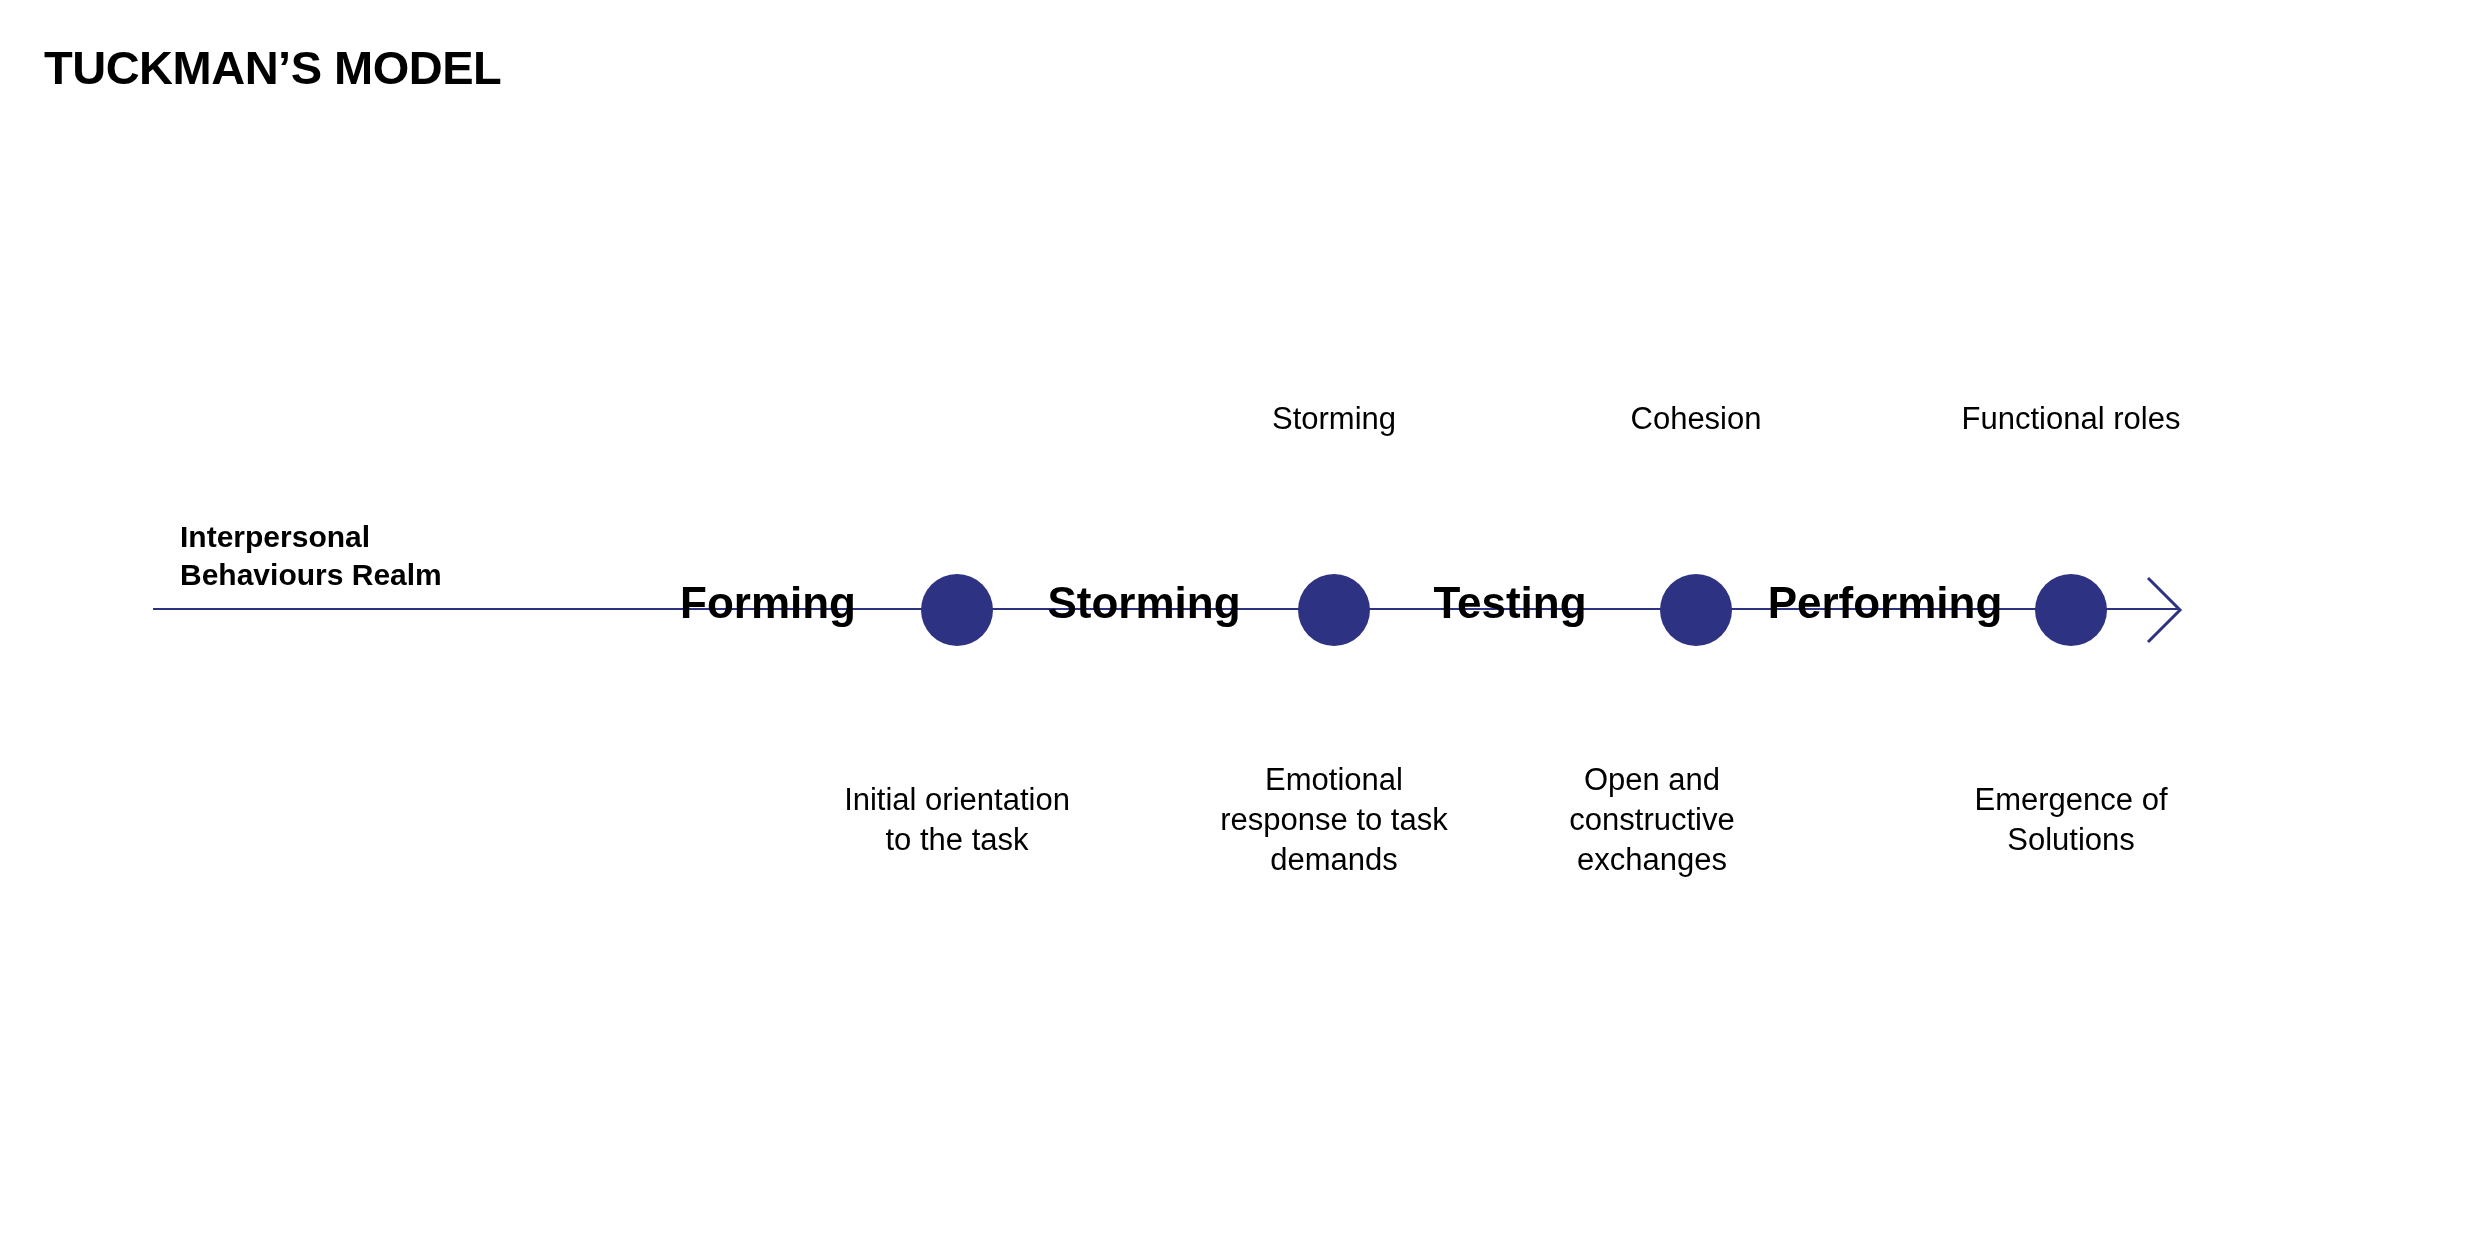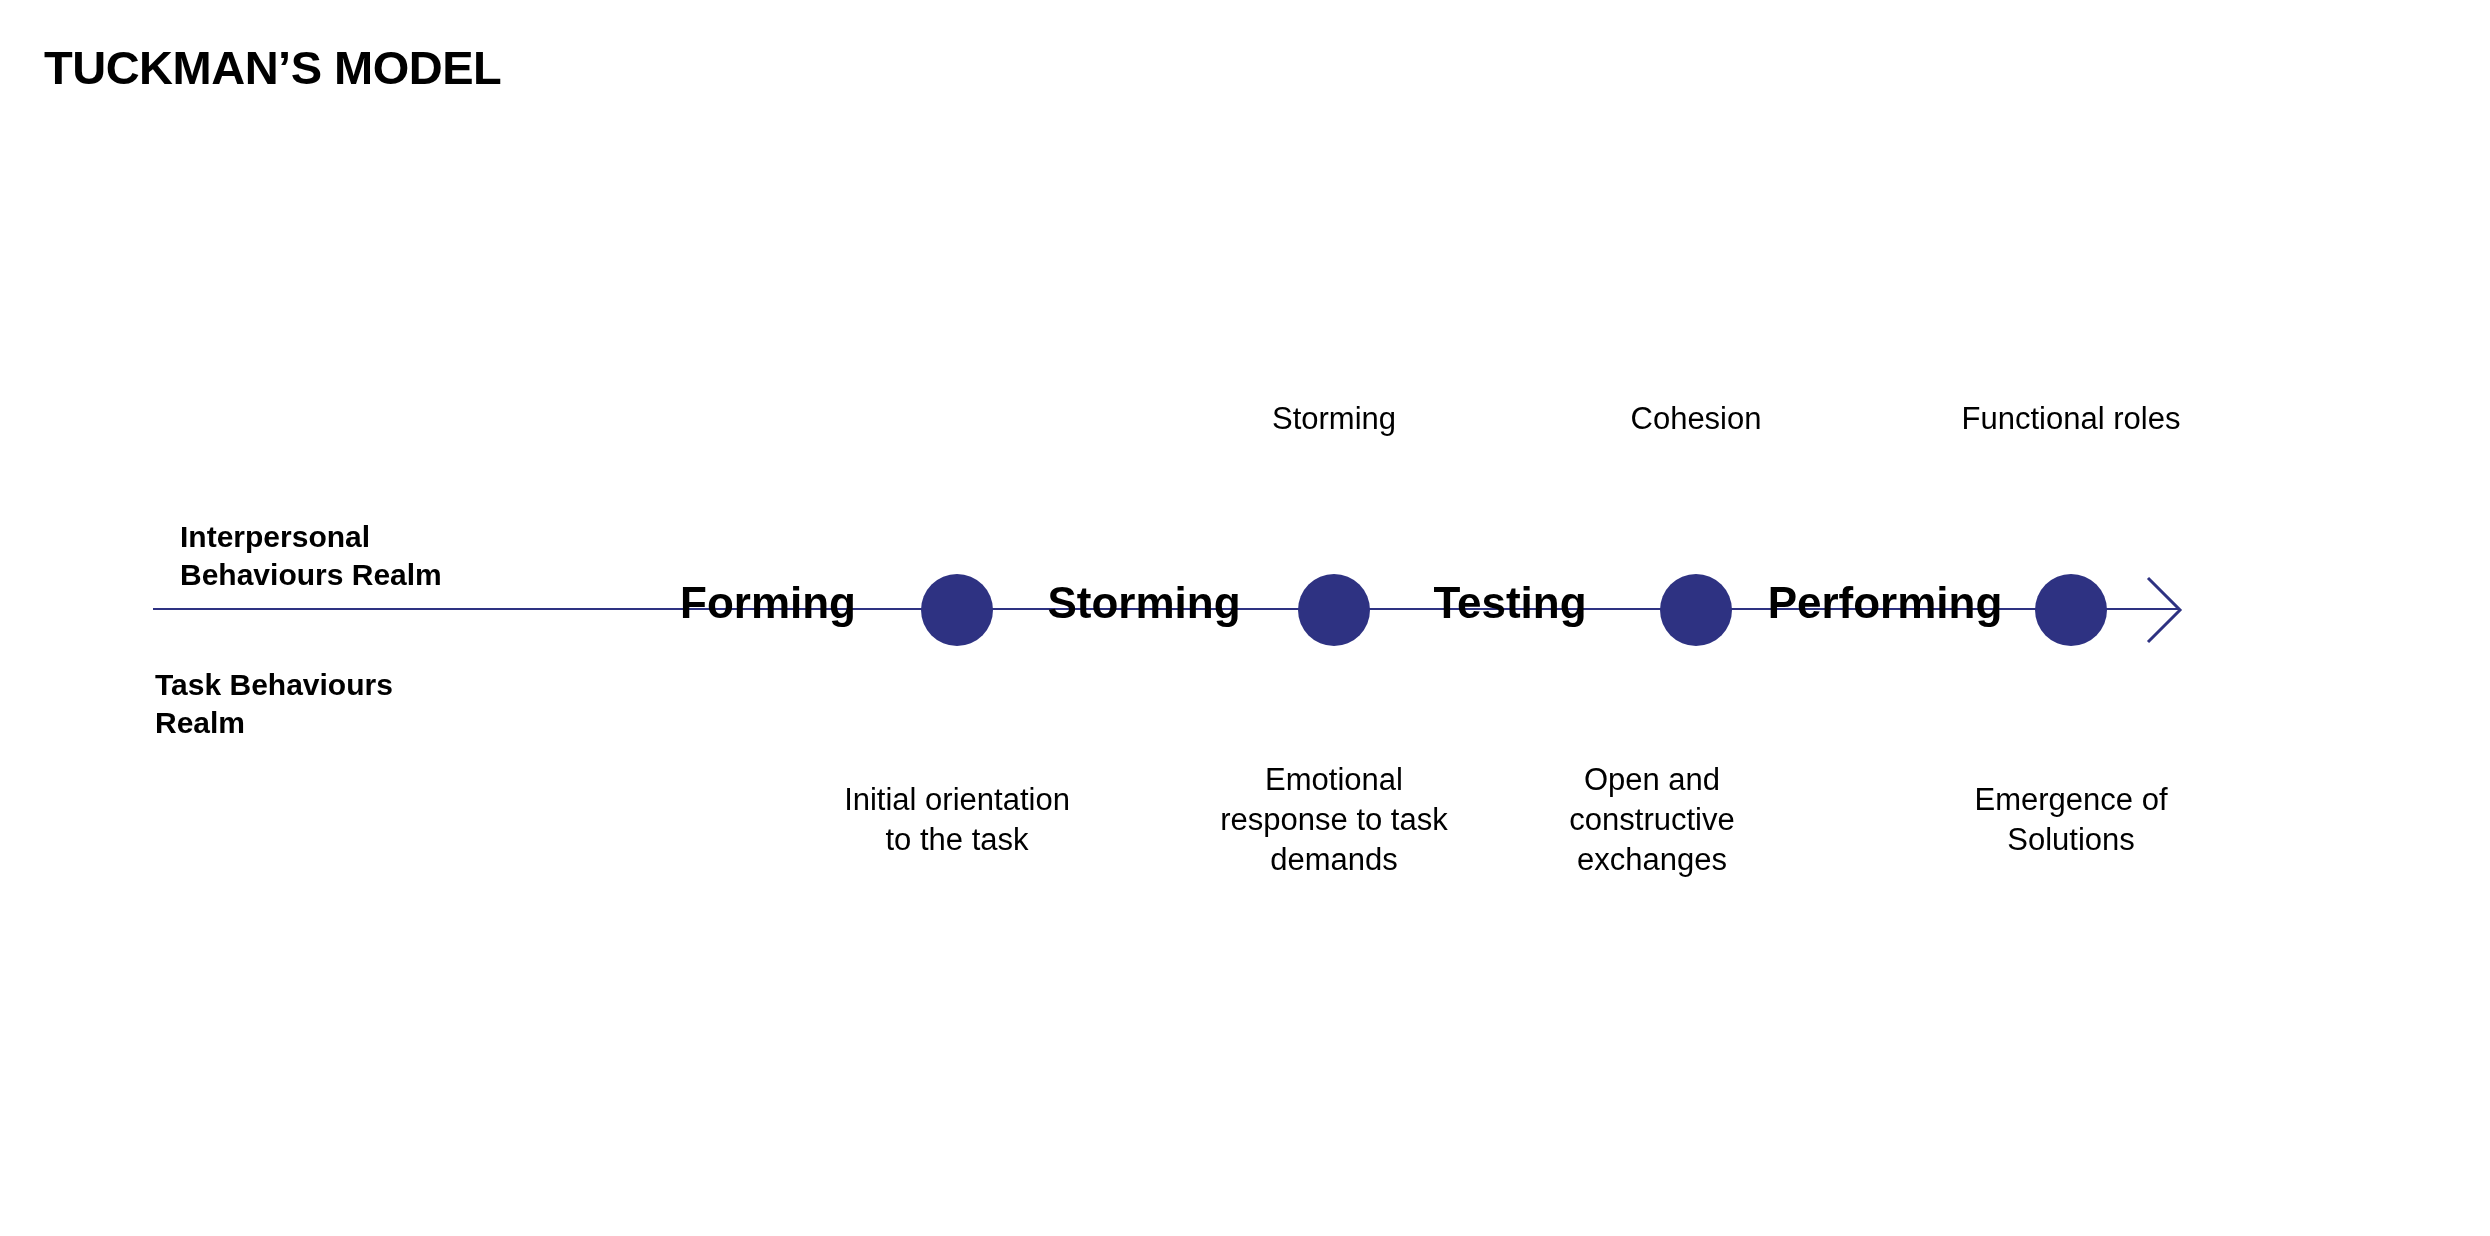--- a/index.html
+++ b/index.html
@@ -84,22 +84,20 @@
 </style>
 </head>
 <body>
 
 <div class="canvas">
 
   <h1 class="title">TUCKMAN’S MODEL</h1>
 
   <div class="realm-label top">Interpersonal
 Behaviours Realm</div>
-  <div class="realm-label bottom">Task Behaviours
-Realm</div>
 
   <div class="axis-line"></div>
 
   <svg class="arrow" width="42" height="76" viewBox="0 0 42 76">
     <polyline points="4,6 36,38 4,70" fill="none" stroke="#2E3282" stroke-width="3"></polyline>
   </svg>
 
   <div class="stage-name" style="left:768px">Forming</div>
   <div class="stage-name" style="left:1144px">Storming</div>
   <div class="stage-name" style="left:1510px">Testing</div>

